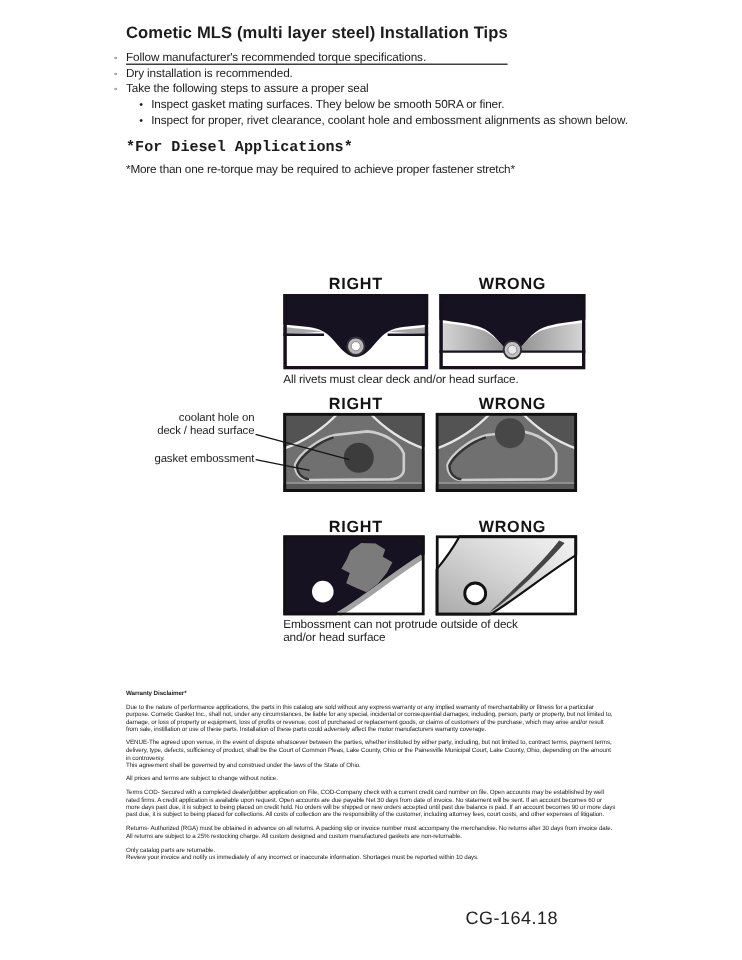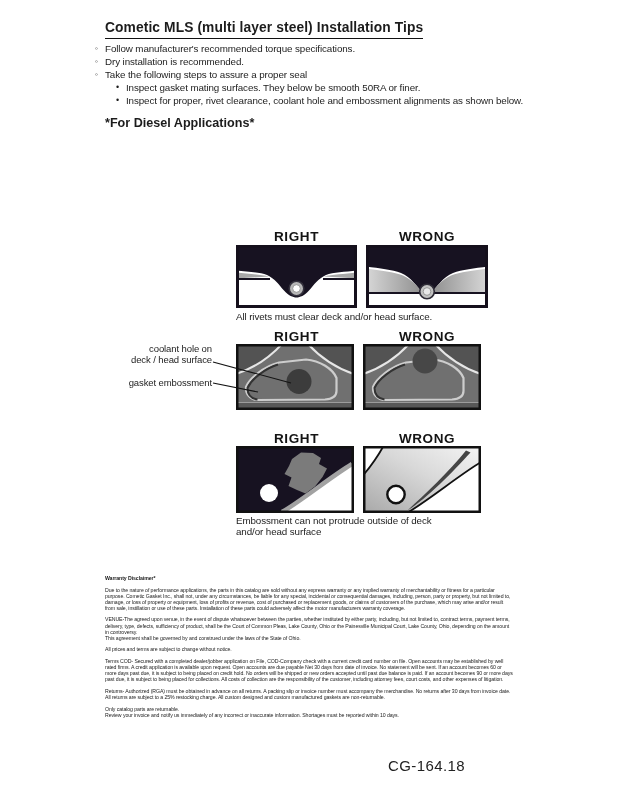--- a/index.html
+++ b/index.html
@@ -1,30 +1,30 @@
 <!DOCTYPE html>
 <html><head>
 <meta charset="utf-8">
 <style>
   html,body{margin:0;padding:0;background:#ffffff;}
   .page{position:relative;width:618px;height:800px;background:#ffffff;overflow:hidden;
         font-family:"Liberation Sans",sans-serif;color:#1c1c1c;}
 
   .title{position:absolute;left:105px;top:20px;font-size:13.8px;font-weight:700;
-         letter-spacing:0.1px;border-bottom:1.6px solid #111;padding-bottom:3px;}
+         letter-spacing:0.1px;border-bottom:1.6px solid #111;padding-bottom:18px;}
 
   .bullets{position:absolute;left:95px;top:42px;font-size:9.8px;letter-spacing:-0.1px;}
   .b-row{display:flex;line-height:13px;}
   .b-row .mk{width:10px;flex:0 0 10px;text-align:left;}
   .mk-open{font-size:8px;line-height:13px;}
   .mk-dot{font-size:9px;line-height:13px;}
   .b-row.sub{margin-left:21px;}
 
   .diesel{position:absolute;left:105px;top:116px;width:420px;}
-  .diesel h2{margin:0 0 7px 0;font-size:12.6px;font-weight:700;}
+  .diesel h2{margin:0 0 7px 0;font-size:12.6px;font-weight:700;font-family:Liberation Mono, monospace;}
   .diesel p{margin:0 0 10px 0;font-size:9.8px;line-height:10.8px;letter-spacing:-0.15px;}
 
   .dg-labels{position:absolute;left:236px;display:flex;gap:9px;width:252px;}
   .dg-labels span{display:block;text-align:center;font-size:13.5px;font-weight:600;
                   letter-spacing:0.6px;color:#141414;}
   .dg-labels .l{flex:0 0 121px;} .dg-labels .r{flex:0 0 122px;}
   .dg-boxes{position:absolute;left:236px;display:flex;gap:9px;}
   .dg-caption{position:absolute;left:236px;font-size:9.8px;line-height:11px;
               letter-spacing:-0.1px;white-space:pre-line;}
 
@@ -70,20 +70,21 @@
       <span>Inspect gasket mating surfaces.  They below be smooth 50RA or finer.</span>
     </div>
     <div class="b-row sub">
       <span class="mk mk-dot">•</span>
       <span>Inspect for proper, rivet clearance, coolant hole and embossment alignments as shown below.</span>
     </div>
   </div>
 
   <div class="diesel">
     <h2>*For Diesel Applications*</h2>
+    <p>*More than one re-torque may be required to achieve proper fastener stretch*</p>
   </div>
 
   <div class="dg-labels row1-labels">
     <span class="l">RIGHT</span>
     <span class="r">WRONG</span>
   </div>
   <div class="dg-boxes row1-boxes">
     <svg width="121" height="63" viewBox="0 0 121 63">
       <rect width="121" height="63" fill="#ffffff"></rect>
       <path d="M0,0 H121 V25.5 C109,27 97,27 90,30 C82,33.5 78,40 73,45.5 C68.5,50.5 64,52.5 60.5,52.5 C57,52.5 52.5,50.5 48,45.5 C43,40 39,33.5 31,30 C24,27 12,27 0,25.5 Z" fill="#171221"></path>

